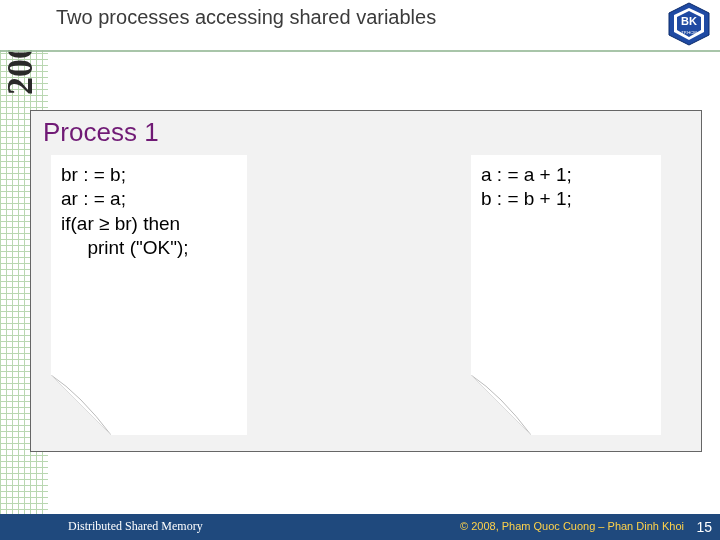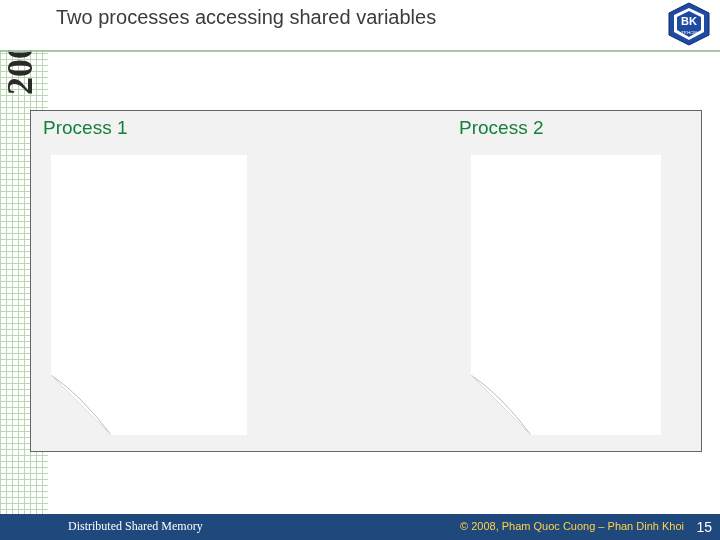--- a/index.html
+++ b/index.html
@@ -90,22 +90,22 @@
     top: 110px;
     width: 672px;
     height: 342px;
     background: #f2f2f2;
     border: 1px solid #666;
   }
 
   .proc {
     position: absolute;
     top: 6px;
-    font-size: 19px;
-    color: #15803d;
+    font-size: 26px;
+    color: #701a75;
   }
   .proc1 { left: 12px; }
   .proc2 { left: 428px; }
   .code-wrap-left  {
     position: absolute;
     left: 20px; top: 44px;
     width: 196px; height: 280px;
     background: #ffffff;
   }
   .code-wrap-right {
@@ -190,32 +190,37 @@
       <polygon points="23,6 38,13 38,30 23,38 8,30 8,13" fill="#ffffff"></polygon>
       <polygon points="23,9 35,15 35,28 23,35 11,28 11,15" fill="#1f4aa3"></polygon>
       <text x="23" y="23" text-anchor="middle" font-family="Arial" font-size="11" font-weight="bold" fill="#ffffff">BK</text>
       <text x="23" y="32" text-anchor="middle" font-family="Arial" font-size="4.2" fill="#ffffff">TP.HCM</text>
     </svg>
   </div>
 
   <div class="content-box">
 
     <div class="proc proc1">Process 1</div>
-    <div class="proc proc2">Process 2</div>
 
     <div class="code-wrap-left">
+      <div class="code-lines">br : = b;
+ar : = a;
+if(ar ≥ br) then
+     print ("OK");</div>
       <div class="corner"></div>
       <svg class="fold-line" viewBox="0 0 60 60">
         <polygon points="0,0 60,60 60,0" fill="#ffffff"></polygon>
         <path d="M0,0 Q30,20 60,60" fill="none" stroke="#bbb" stroke-width="1"></path>
         <path d="M0,0 L60,60" fill="none" stroke="#ddd" stroke-width="1"></path>
       </svg>
     </div>
 
     <div class="code-wrap-right">
+      <div class="code-lines">a : = a + 1;
+b : = b + 1;</div>
       <div class="corner"></div>
       <svg class="fold-line" viewBox="0 0 60 60">
         <polygon points="0,0 60,60 60,0" fill="#ffffff"></polygon>
         <path d="M0,0 Q30,20 60,60" fill="none" stroke="#bbb" stroke-width="1"></path>
         <path d="M0,0 L60,60" fill="none" stroke="#ddd" stroke-width="1"></path>
       </svg>
     </div>
 
   </div>
 

